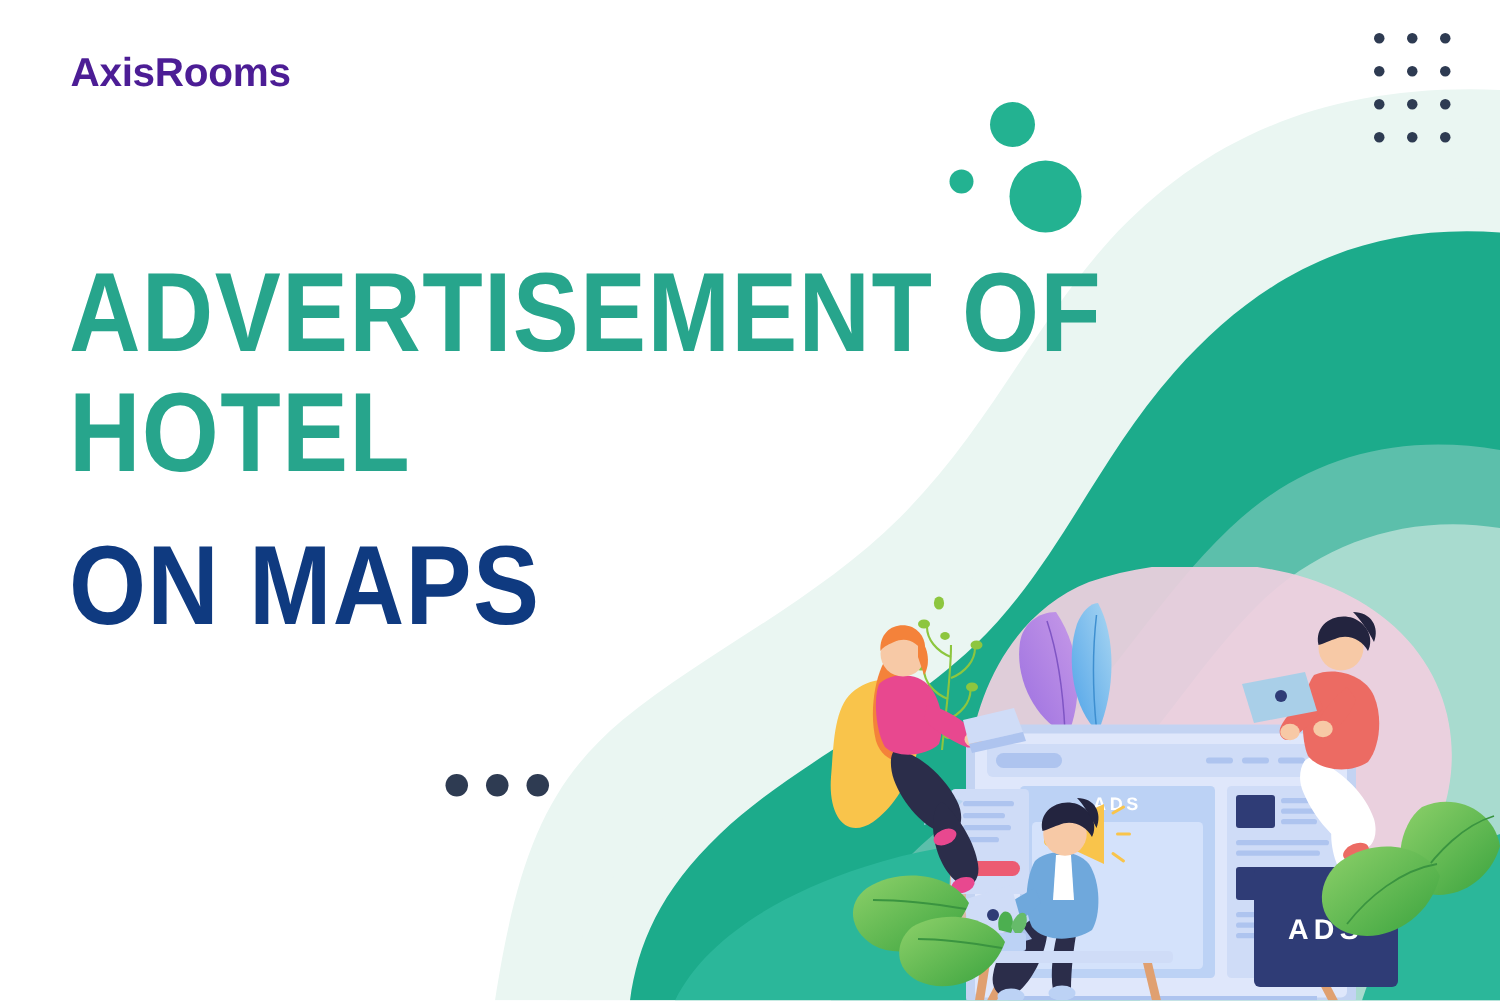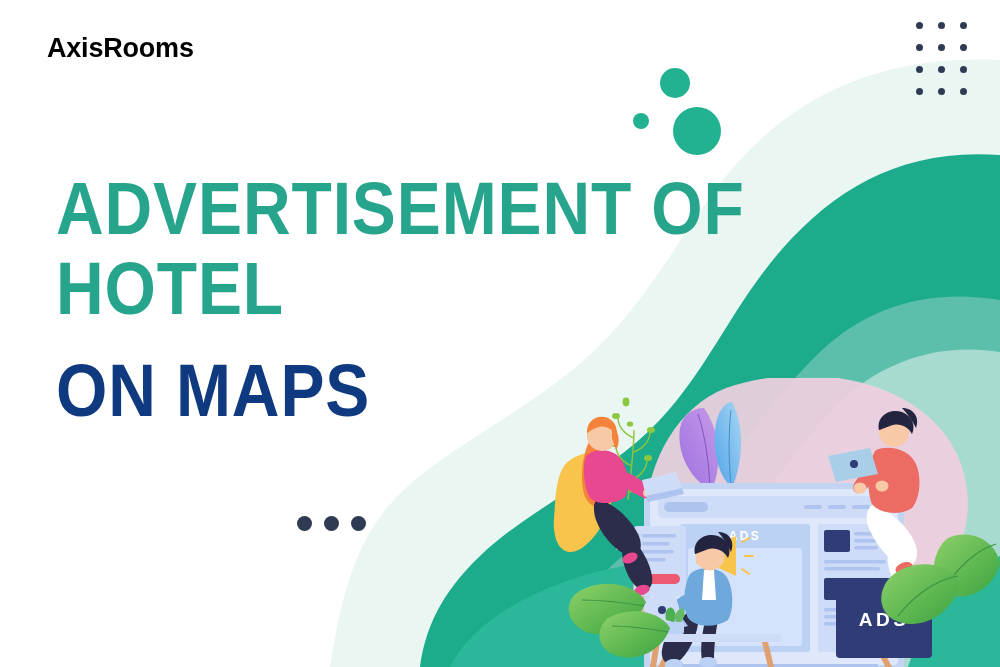--- a/index.html
+++ b/index.html
@@ -38,27 +38,27 @@
   .bubble-sm{ width:16px; height:16px; left:633px; top:113px; }
 
   
   .tri-dots{ position:absolute; left:297px; top:516px; display:flex; gap:12px; z-index:6; }
   .tri-dots span{ width:15px; height:15px; border-radius:50%; background:#2e3b52; display:block; }
 
   
   .logo{
     position:absolute; left:47px; top:33px; z-index:10;
     font-size:27px; font-weight:700; letter-spacing:-0.2px;
-    color:#000000;
+    color:#4c1d95;
     font-family:"Liberation Sans", sans-serif;
   }
 
   
   .headline{
-    position:absolute; left:56px; top:168px; z-index:10;
+    position:absolute; left:46px; top:168px; z-index:10;
     width:640px;
   }
   .hl-line{
     font-family:"Liberation Sans Narrow","Liberation Sans", sans-serif;
     font-weight:700;
     font-size:75px;
     line-height:80px;
     letter-spacing:1px;
     transform:scaleX(0.88);
     transform-origin:left center;

